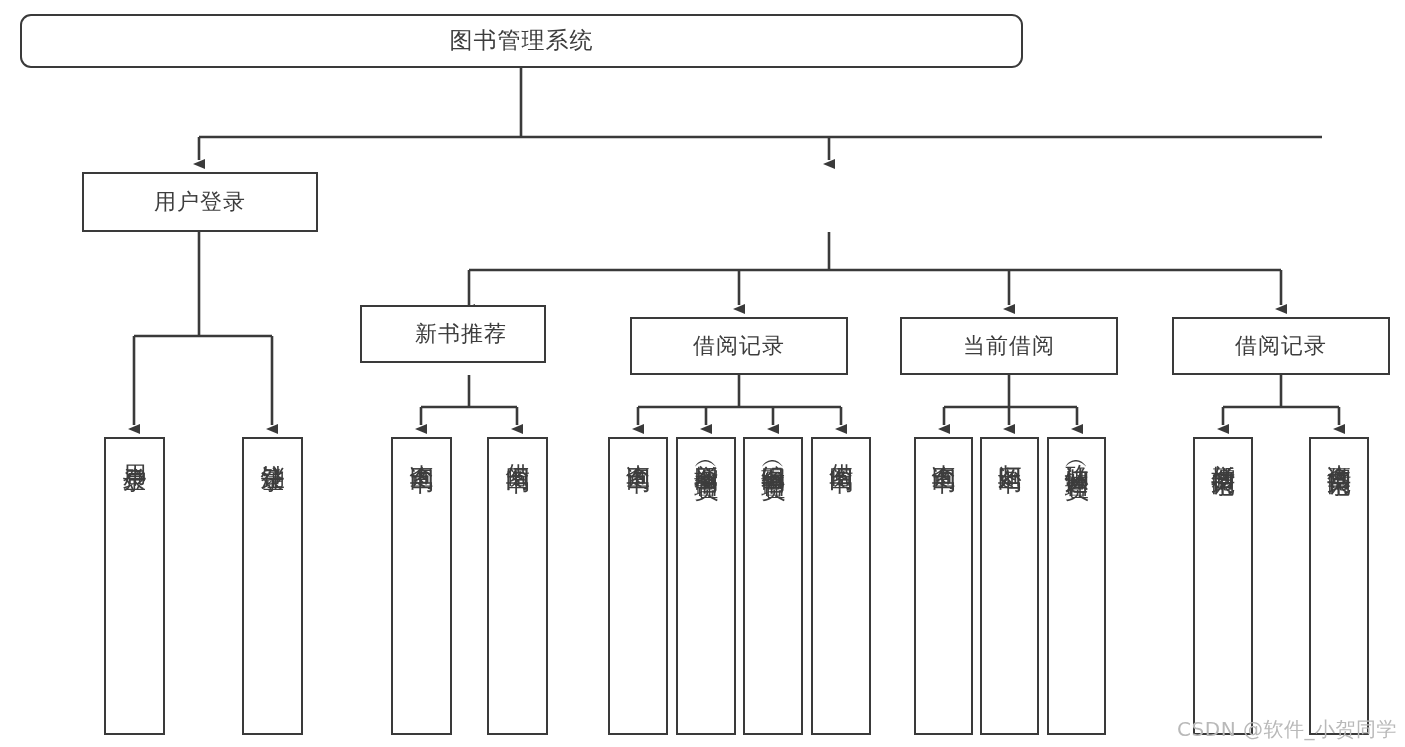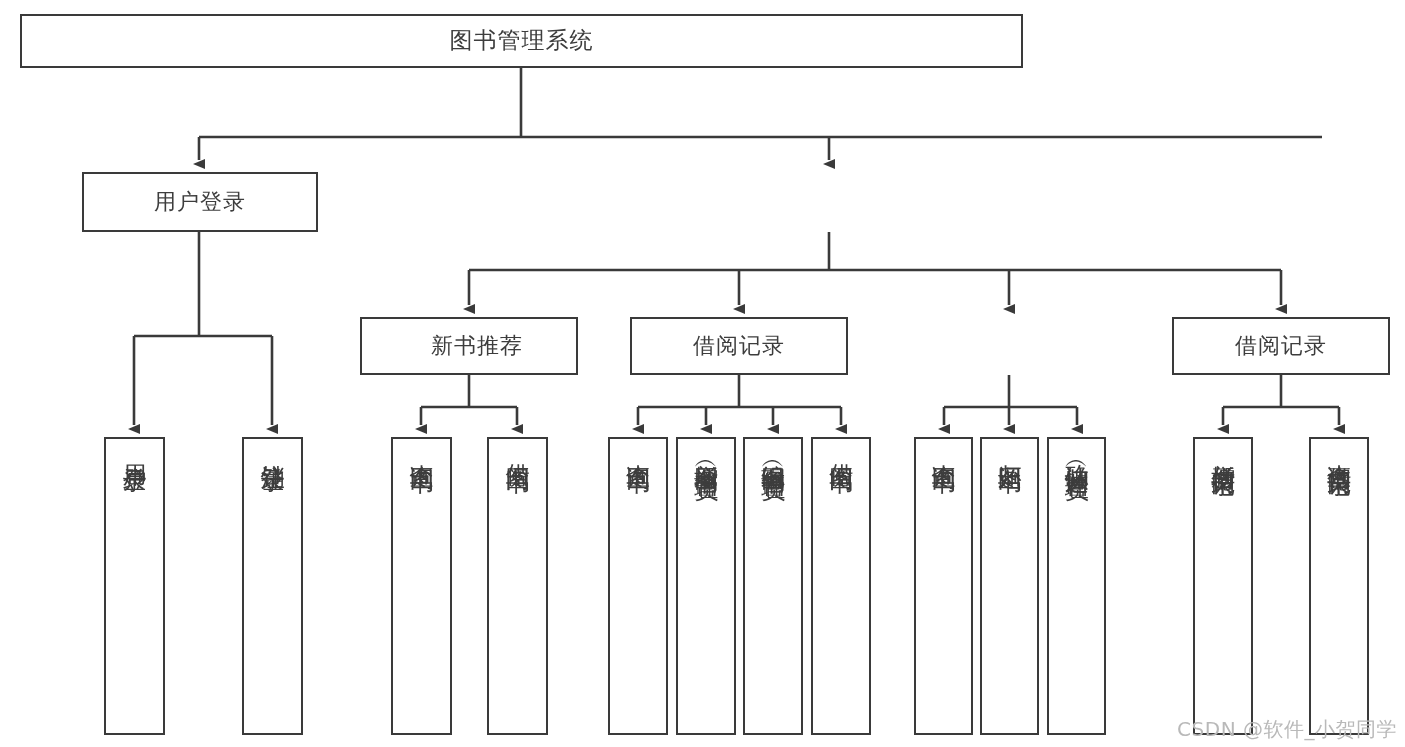--- a/index.html
+++ b/index.html
@@ -115,33 +115,36 @@
       <path d="M1009,407 L1009,425" marker-end="url(#arrow)"></path>
       <path d="M1077,407 L1077,425" marker-end="url(#arrow)"></path>
 
       <path d="M1281,375 L1281,407"></path>
       <path d="M1223,407 L1339,407"></path>
       <path d="M1223,407 L1223,425" marker-end="url(#arrow)"></path>
       <path d="M1339,407 L1339,425" marker-end="url(#arrow)"></path>
     </g>
   </svg>
 
-  <div class="node horiz root" style="left:20px; top:14px; width:1003px; height:54px;">
+  <div class="node horiz root" style="left:20px; top:14px; width:1003px; height:54px;border-radius:11px;">
     <span>图书管理系统</span>
   </div>
 
   <div class="node horiz" style="left:82px; top:172px; width:236px; height:60px;">
     <span>用户登录</span>
   </div>
 
-  <div class="node horiz" style="left:360px; top:317px; width:218px; height:58px;padding-left:16px;">
+  <div class="node horiz" style="left:360px; top:305px; width:186px; height:58px;padding-left:16px;">
     <span>新书推荐</span>
   </div>
   <div class="node horiz" style="left:630px; top:317px; width:218px; height:58px;">
     <span>借阅记录</span>
+  </div>
+  <div class="node horiz" style="left:900px; top:317px; width:218px; height:58px;">
+    <span>当前借阅</span>
   </div>
   <div class="node horiz" style="left:1172px; top:317px; width:218px; height:58px;">
     <span>借阅记录</span>
   </div>
 
   <div class="node leaf" style="left:104px; top:437px; width:61px; height:298px;">
     <span class="vtext">用户登录</span>
   </div>
   <div class="node leaf" style="left:242px; top:437px; width:61px; height:298px;">
     <span class="vtext">注销登录</span>

